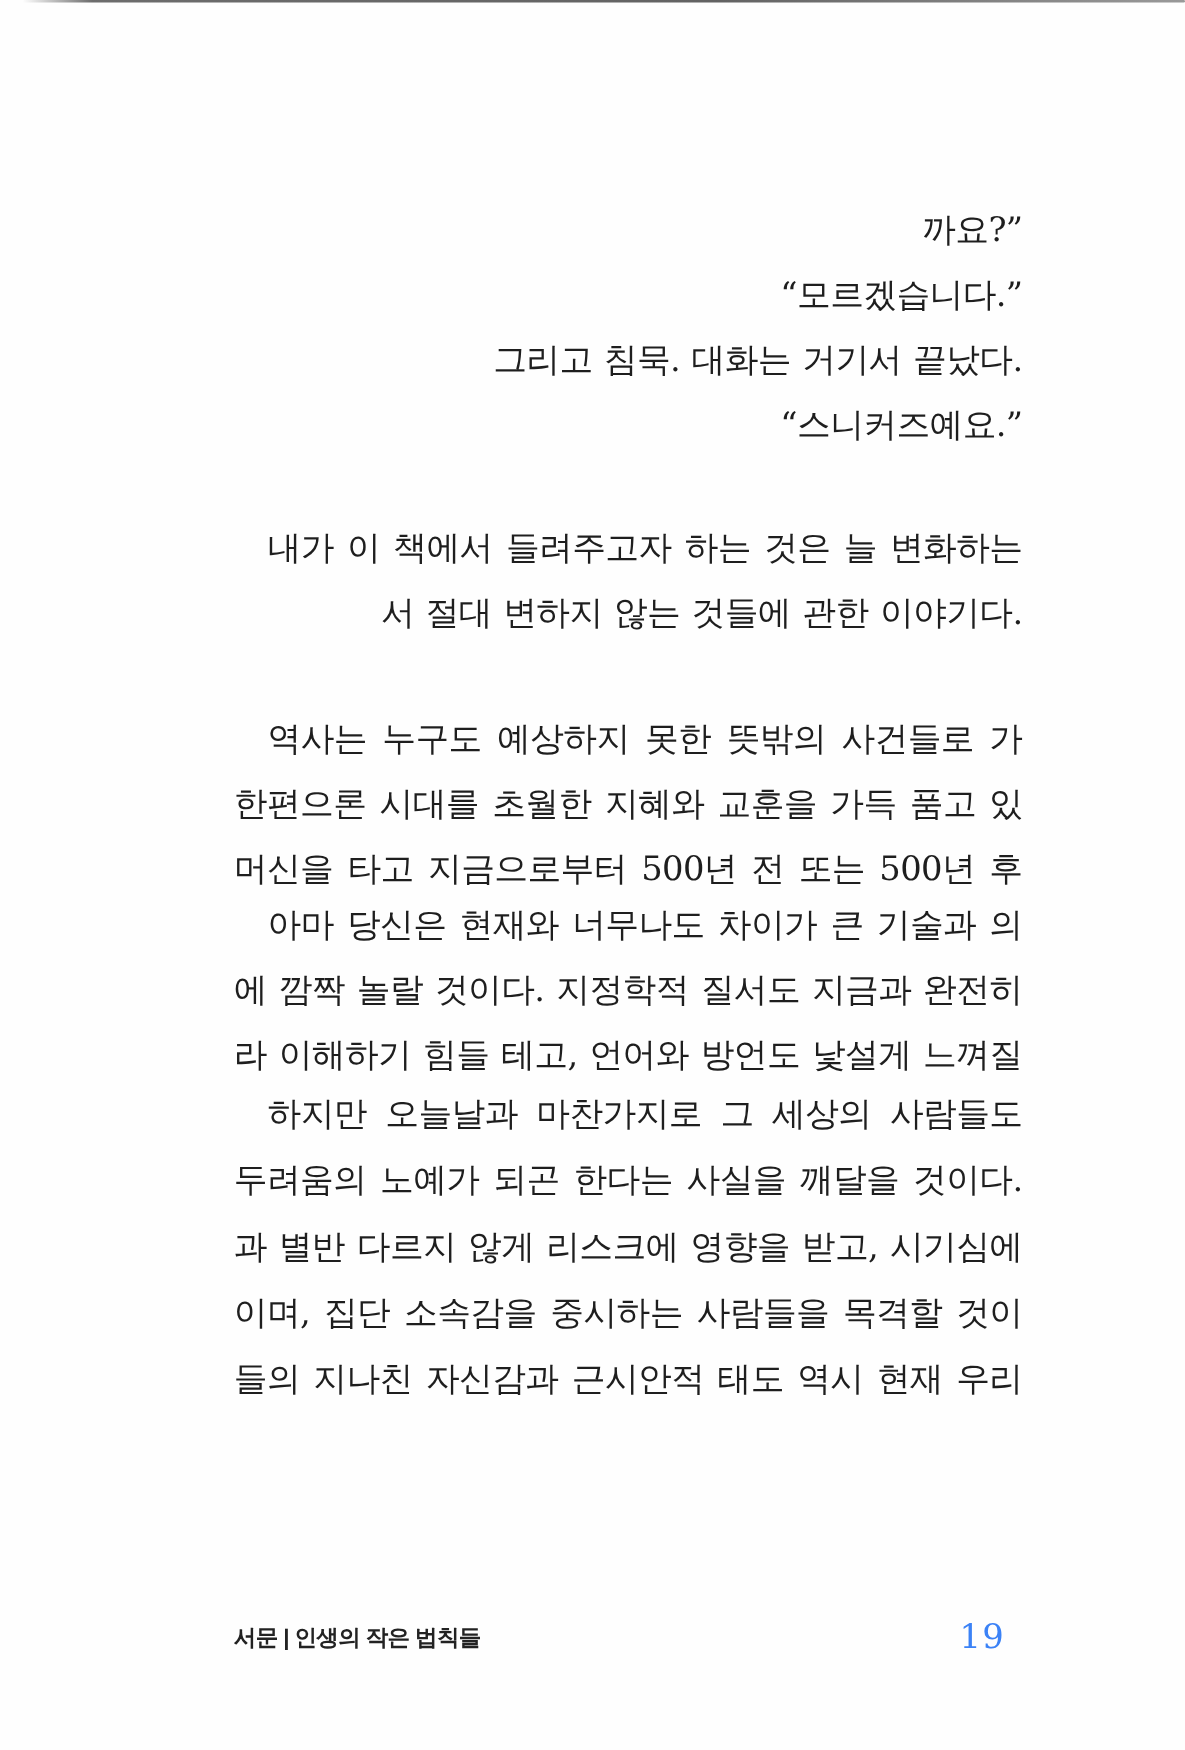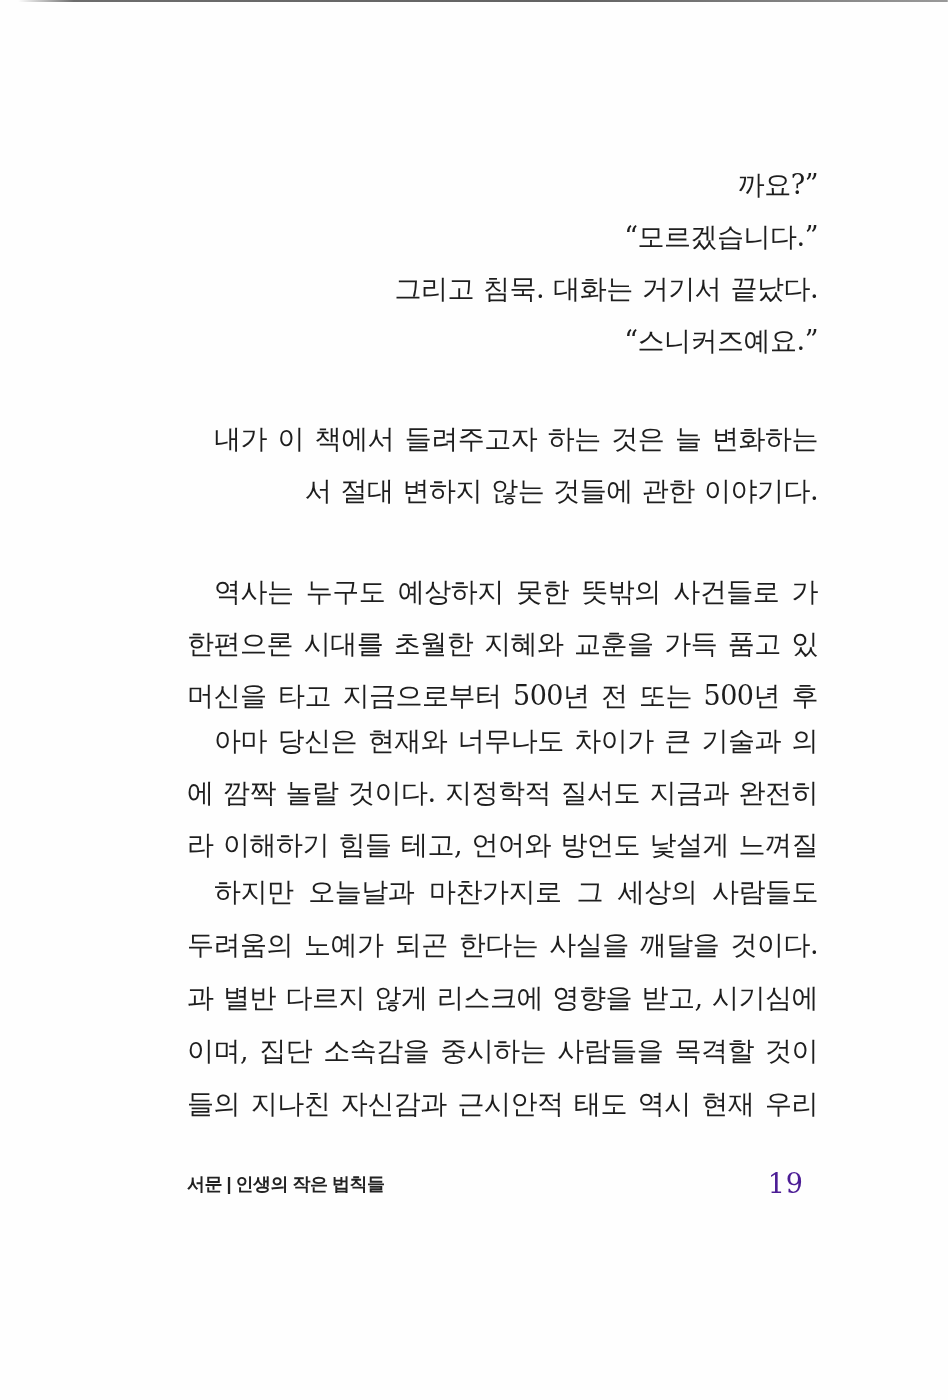--- a/index.html
+++ b/index.html
@@ -53,41 +53,41 @@
     white-space: normal;
     text-align: justify;
     text-align-last: justify;
   }
   .line.first { text-indent: 27px; }
   .line.first.quote { text-indent: 19px; }
   .footer {
     position: absolute;
     left: 187px;
     right: 130px;
-    top: 1168px;
+    top: 1294px;
     height: 36px;
   }
   .footer-left {
     position: absolute;
     left: 0;
     top: 4px;
     font-family: "Liberation Sans", "DejaVu Sans", sans-serif;
     font-weight: 700;
     font-size: 18px;
     letter-spacing: -0.5px;
     color: #222;
   }
   .footer-pagenum {
     position: absolute;
     right: 14px;
     top: 0;
     font-family: "DejaVu Serif", "Liberation Serif", serif;
     font-size: 27px;
     letter-spacing: 1px;
-    color: #4c1d95;
+    color: #3b82f6;
     font-variant-numeric: oldstyle-nums;
   }
 </style>
 </head>
 <body>
 
 <div class="page">
   <div class="scan-edge-top"></div>
 
   <div class="text-block">

